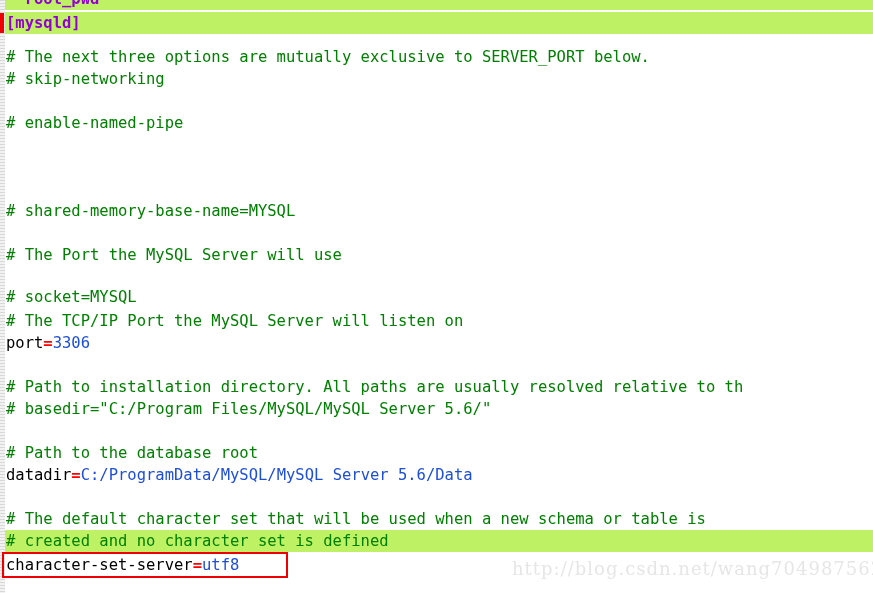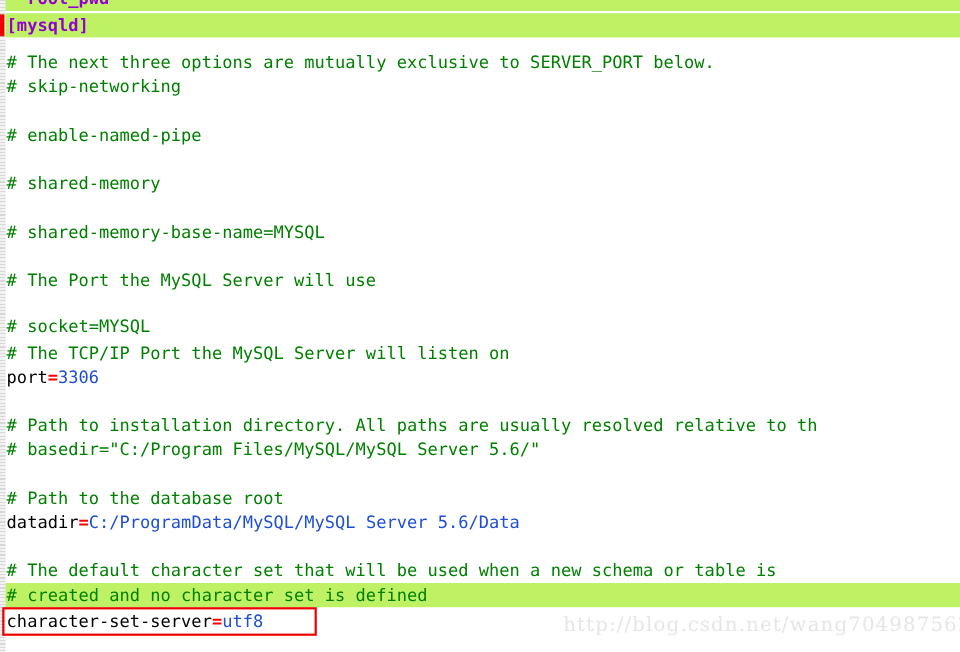--- a/index.html
+++ b/index.html
@@ -117,21 +117,20 @@
 
   <div id="gutter"></div>
 
   <div id="code">
       <div class="line hl" style="top: -12px;"><span class="txt"><span class="section">  root_pwd</span></span></div>
       <div class="line hl" style="top: 12px;"><span class="txt"><span class="section">[mysqld]</span></span></div>
       <div class="bookmark-bar" style="top: 13px; background: rgb(238, 0, 0);"></div>
       <div class="line" style="top: 46px;"><span class="txt"><span class="comment"># The next three options are mutually exclusive to SERVER_PORT below.</span></span></div>
       <div class="line" style="top: 68px;"><span class="txt"><span class="comment"># skip-networking</span></span></div>
       <div class="line" style="top: 112px;"><span class="txt"><span class="comment"># enable-named-pipe</span></span></div>
-      <div class="line" style="top: 156px;"><span class="txt"><span class="comment"># shared-memory</span></span></div>
       <div class="line" style="top: 200px;"><span class="txt"><span class="comment"># shared-memory-base-name=MYSQL</span></span></div>
       <div class="line" style="top: 244px;"><span class="txt"><span class="comment"># The Port the MySQL Server will use</span></span></div>
       <div class="line" style="top: 266px; margin-top: 20px;"><span class="txt"><span class="comment"># socket=MYSQL</span></span></div>
       <div class="line" style="top: 310px;"><span class="txt"><span class="comment"># The TCP/IP Port the MySQL Server will listen on</span></span></div>
       <div class="line" style="top: 332px;"><span class="txt"><span class="key">port</span><span class="eq">=</span><span class="val">3306</span></span></div>
       <div class="line" style="top: 376px;"><span class="txt"><span class="comment"># Path to installation directory. All paths are usually resolved relative to th</span></span></div>
       <div class="line" style="top: 398px;"><span class="txt"><span class="comment"># basedir="C:/Program Files/MySQL/MySQL Server 5.6/"</span></span></div>
       <div class="line" style="top: 442px;"><span class="txt"><span class="comment"># Path to the database root</span></span></div>
       <div class="line" style="top: 464px;"><span class="txt"><span class="key">datadir</span><span class="eq">=</span><span class="val">C:/ProgramData/MySQL/MySQL Server 5.6/Data</span></span></div>
       <div class="line" style="top: 508px;"><span class="txt"><span class="comment"># The default character set that will be used when a new schema or table is</span></span></div>

